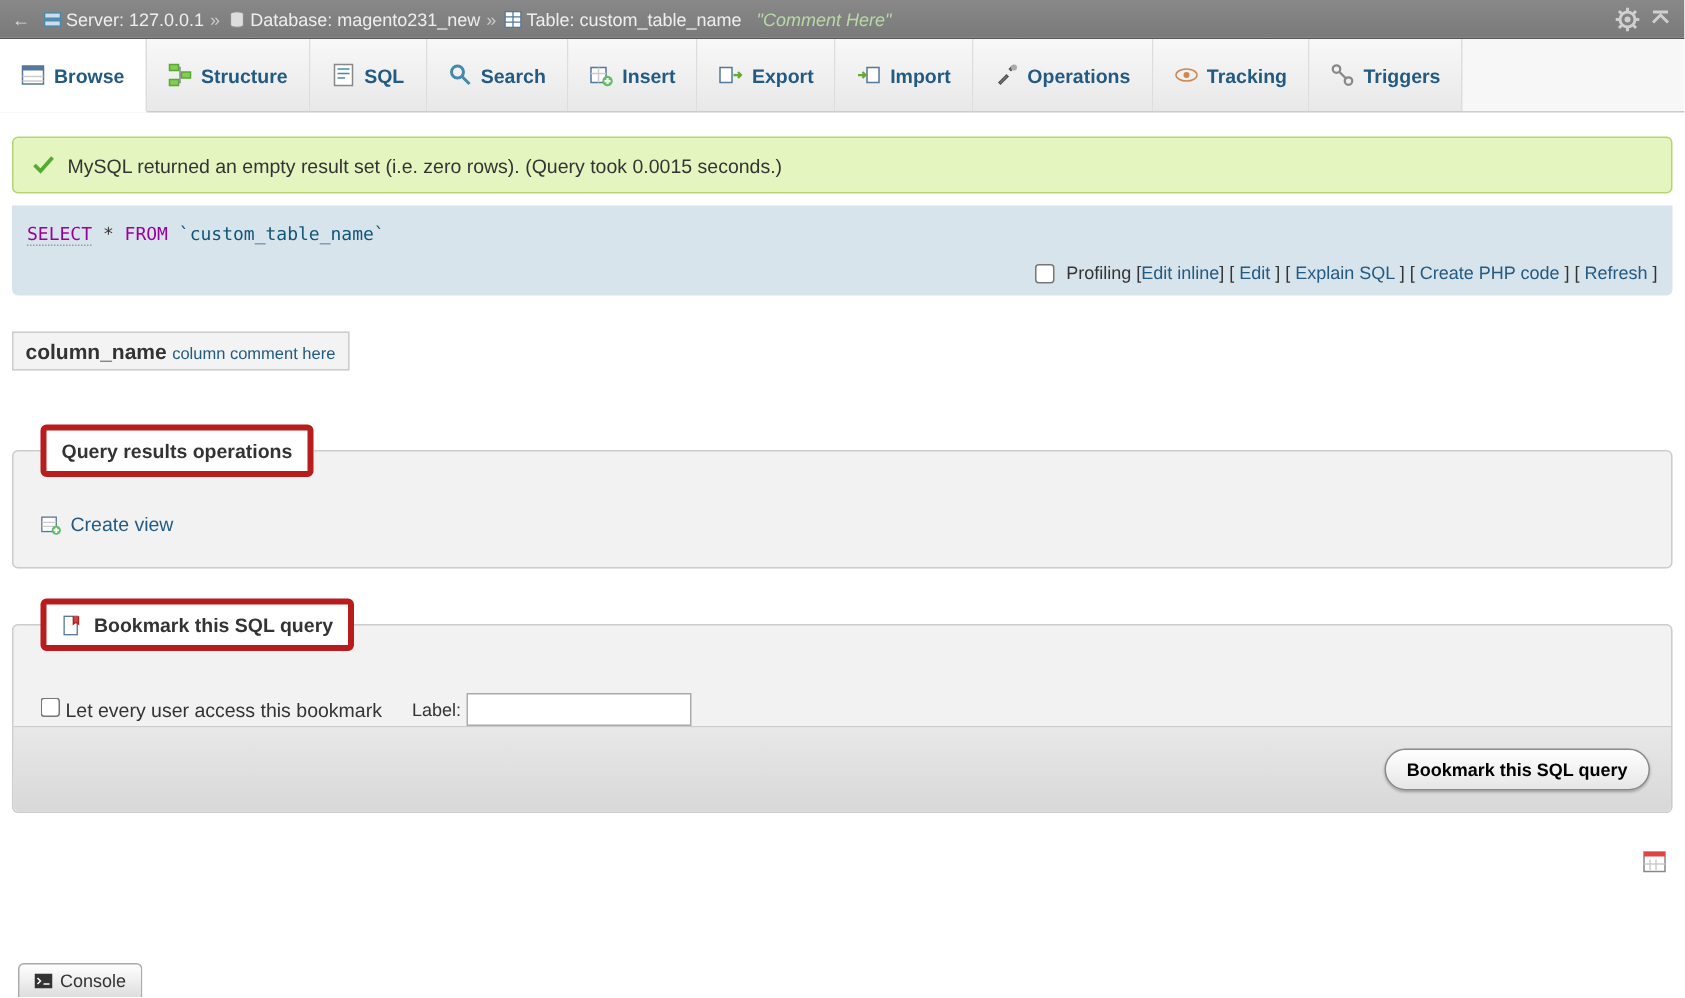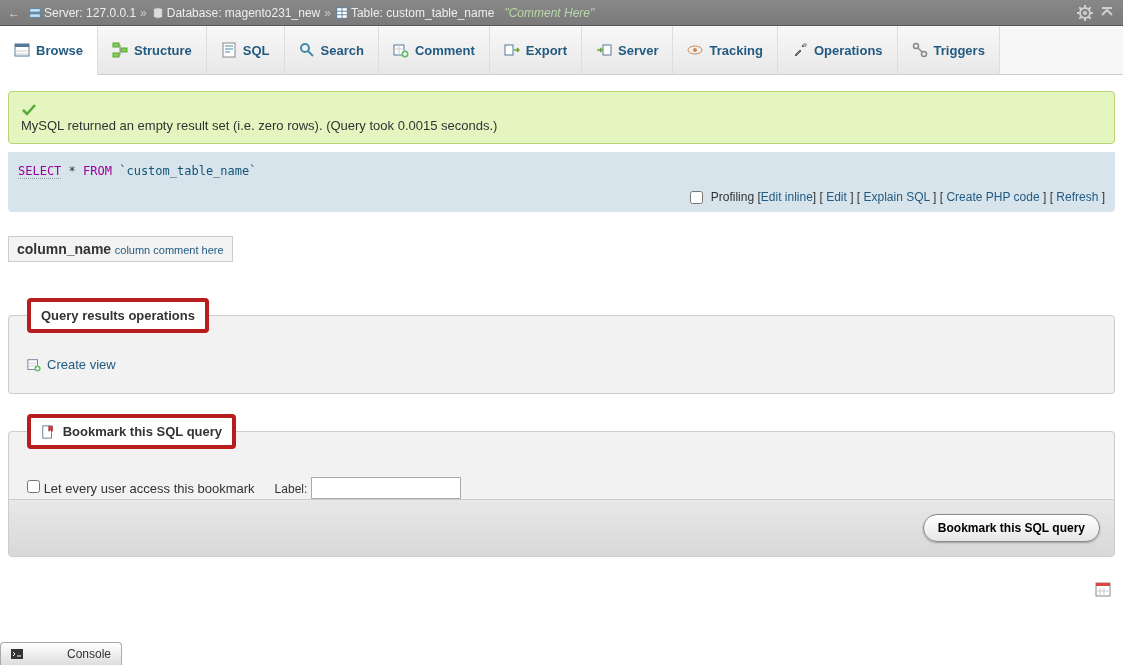--- a/index.html
+++ b/index.html
@@ -18,21 +18,21 @@
 
 
 .tab-bar { background: #f7f7f7; border-bottom: 1px solid #ccc; display: flex; height: 49px; }
 .tab { border-right: 1px solid #ddd; display: flex; align-items: center; padding: 0 14px; cursor: pointer; background: linear-gradient(#f8f8f8, #e8e8e8); color: #235a81; font-weight: bold; font-size: 13px; }
 .tab.active { background: #fff; border-bottom: 1px solid #fff; margin-bottom: -1px; }
 .tab-icon { width: 16px; height: 16px; margin-right: 6px; }
 
 
 .content { padding: 8px; }
 
-.success-box { background: #e4f5c0; border: 1px solid #b6d471; border-radius: 4px; padding: 10px 12px; display: flex; margin: 8px 0; flex-direction: column; }
+.success-box { background: #e4f5c0; border: 1px solid #b6d471; border-radius: 4px; padding: 10px 12px; display: flex; align-items: center; margin: 8px 0; }
 .check-icon { width: 16px; height: 16px; margin-right: 8px; }
 
 .sql-box { background: #d8e4ec; border-radius: 0 0 4px 4px; padding: 8px 10px; margin-bottom: 8px; }
 .sql-code { font-family: monospace; font-size: 12px; padding: 4px 0; }
 .kw-select { color: #909; border-bottom: 1px dotted #999; cursor: pointer; }
 .kw-from { color: #909; }
 .kw-tbl { color: #157; }
 .sql-actions { text-align: right; padding-top: 8px; font-size: 12px; color: #333; }
 .sql-actions input[type=checkbox] { vertical-align: middle; margin-right: 4px; }
 
@@ -48,21 +48,21 @@
 
 .bookmark-row { display: flex; align-items: center; gap: 20px; margin-top: 10px; }
 .bookmark-row label { font-size: 12px; }
 .bookmark-row input[type=text] { width: 150px; height: 22px; border: 1px solid #aaa; padding: 0 4px; }
 
 .actions-bar { background: linear-gradient(#e8e8e8, #d8d8d8); border-top: 1px solid #ccc; border-radius: 0 0 4px 4px; margin: 0 -18px -18px -18px; padding: 14px; text-align: right; }
 .btn { background: linear-gradient(#fff, #e6e6e6); border: 1px solid #888; border-radius: 14px; padding: 6px 14px; font-weight: bold; font-size: 12px; cursor: pointer; box-shadow: 0 1px 2px rgba(0,0,0,0.3); }
 
 .cal-icon { float: right; width: 16px; height: 16px; margin: 4px; }
 
-.console-bar { position: absolute; bottom: 0; left: 0; background: linear-gradient(#fff, #ddd); border: 1px solid #aaa; border-bottom: none; border-radius: 4px 4px 0 0; padding: 4px 10px; font-size: 12px; display: flex; align-items: center; cursor: pointer; gap: 39px; }
+.console-bar { position: absolute; bottom: 0; left: 12px; background: linear-gradient(#fff, #ddd); border: 1px solid #aaa; border-bottom: none; border-radius: 4px 4px 0 0; padding: 4px 10px; font-size: 12px; display: flex; align-items: center; cursor: pointer; }
 .console-icon { width: 12px; height: 10px; margin-right: 5px; }
 </style>
 </head>
 <body>
 
 <div class="breadcrumb-bar">
   <span class="back-arrow">←</span>
   <svg class="bc-icon" viewBox="0 0 16 16">
       <rect x="2" y="3" width="12" height="4" fill="#cde" stroke="#48a"></rect>
       <rect x="2" y="9" width="12" height="4" fill="#cde" stroke="#48a"></rect>
@@ -141,49 +141,49 @@
     </div>
   <div class="tab">
       <svg class="tab-icon" viewBox="0 0 16 16">
         <rect x="1" y="3" width="10" height="10" fill="#fff" stroke="#579"></rect>
         <line x1="1" y1="7" x2="11" y2="7" stroke="#ccc"></line>
         <line x1="6" y1="3" x2="6" y2="13" stroke="#ccc"></line>
         <circle cx="12" cy="12" r="3.5" fill="#6b6"></circle>
         <line x1="12" y1="10" x2="12" y2="14" stroke="#fff" stroke-width="1.5"></line>
         <line x1="10" y1="12" x2="14" y2="12" stroke="#fff" stroke-width="1.5"></line>
       </svg>
-      <span>Comment</span>
+      <span>Insert</span>
     </div>
   <div class="tab">
       <svg class="tab-icon" viewBox="0 0 16 16">
         <rect x="1" y="3" width="8" height="10" fill="#fff" stroke="#579"></rect>
         <path d="M10 8h5m-2-2l2 2-2 2" stroke="#6a3" stroke-width="1.5" fill="none"></path>
       </svg>
       <span>Export</span>
     </div>
   <div class="tab">
       <svg class="tab-icon" viewBox="0 0 16 16">
         <rect x="7" y="3" width="8" height="10" fill="#fff" stroke="#579"></rect>
         <path d="M1 8h5m-2-2l2 2-2 2" stroke="#6a3" stroke-width="1.5" fill="none"></path>
       </svg>
-      <span>Server</span>
+      <span>Import</span>
+    </div>
+  <div class="tab">
+      <svg class="tab-icon" viewBox="0 0 16 16">
+        <path d="M13 3l-2 2-1-1 2-2M3 13l5-5 1 1-5 5z" fill="#888" stroke="#555"></path>
+        <circle cx="13" cy="3" r="2" fill="#aaa"></circle>
+      </svg>
+      <span>Operations</span>
     </div>
   <div class="tab">
       <svg class="tab-icon" viewBox="0 0 16 16">
         <ellipse cx="8" cy="8" rx="7" ry="4" fill="none" stroke="#c85"></ellipse>
         <circle cx="8" cy="8" r="2" fill="#c85"></circle>
       </svg>
       <span>Tracking</span>
-    </div>
-  <div class="tab">
-      <svg class="tab-icon" viewBox="0 0 16 16">
-        <path d="M13 3l-2 2-1-1 2-2M3 13l5-5 1 1-5 5z" fill="#888" stroke="#555"></path>
-        <circle cx="13" cy="3" r="2" fill="#aaa"></circle>
-      </svg>
-      <span>Operations</span>
     </div>
   <div class="tab">
       <svg class="tab-icon" viewBox="0 0 16 16">
         <circle cx="4" cy="4" r="2.5" fill="none" stroke="#888" stroke-width="1.5"></circle>
         <circle cx="12" cy="12" r="2.5" fill="none" stroke="#888" stroke-width="1.5"></circle>
         <line x1="6" y1="6" x2="10" y2="10" stroke="#888" stroke-width="1.5"></line>
       </svg>
       <span>Triggers</span>
     </div>
 </div>

